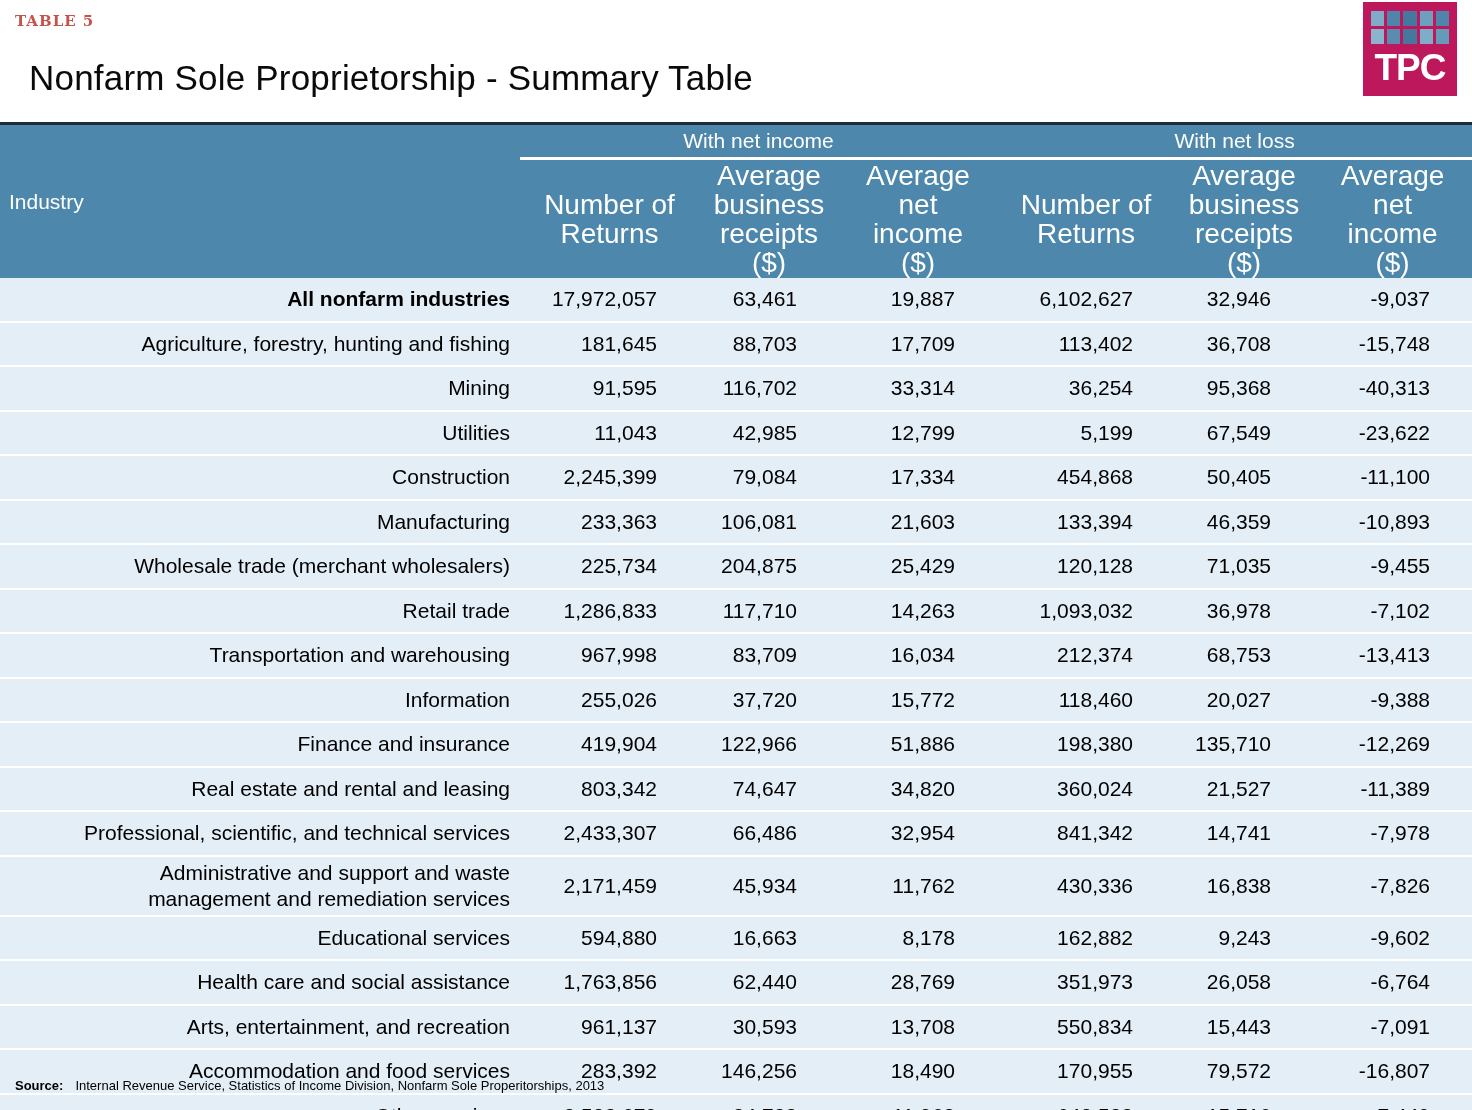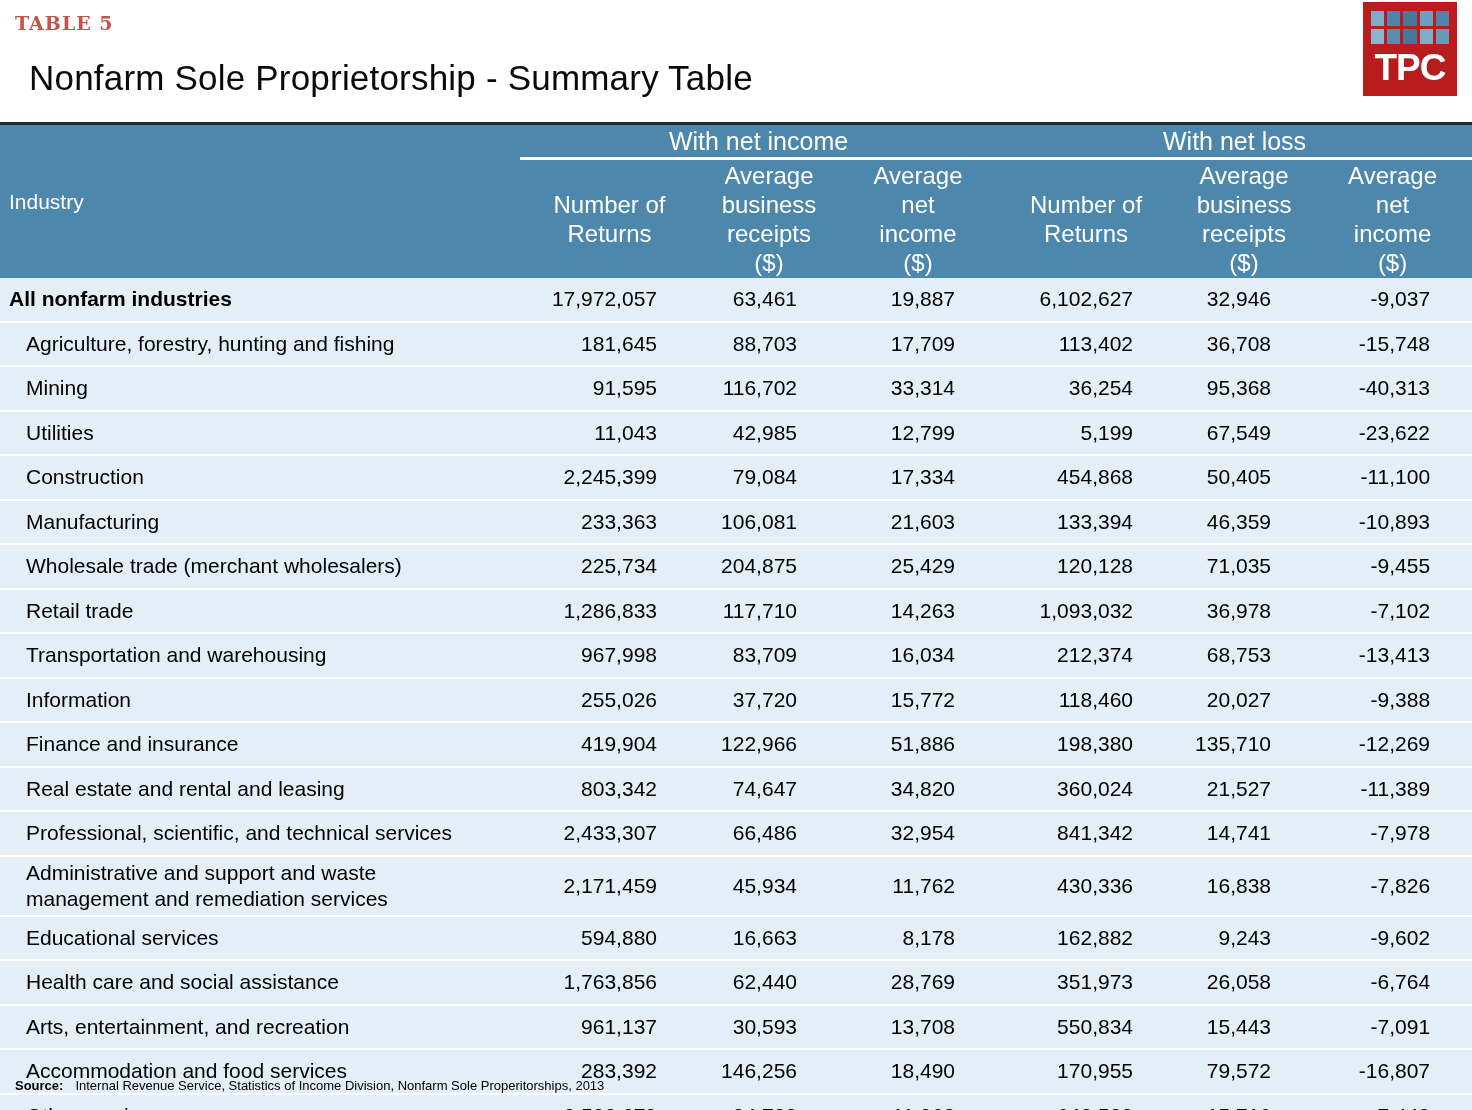--- a/index.html
+++ b/index.html
@@ -1,45 +1,45 @@
 <!DOCTYPE html>
 <html><head>
 <meta charset="utf-8">
 <style>
   html,body{margin:0;padding:0;background:#ffffff;}
   .page{position:relative;width:1472px;height:1110px;overflow:hidden;background:#ffffff;
         font-family:"Liberation Sans",sans-serif;color:#000;}
 
   
   .table-label{position:absolute;top:12px;left:15px;font-family:"DejaVu Serif",serif;
-               font-weight:700;font-size:19px;letter-spacing:1px;color:#c4544a;}
+               font-weight:700;font-size:15px;letter-spacing:1px;color:#c4544a;}
   .page-title{position:absolute;top:42px;left:13px;margin:16px;font-size:35px;font-weight:400;
               color:#0a0a0a;letter-spacing:0.2px;}
 
   
-  .logo{position:absolute;top:2px;right:15px;width:94px;height:94px;background:#b91c1c;
+  .logo{position:absolute;top:2px;right:15px;width:94px;height:94px;background:#be185d;
         box-sizing:border-box;padding:9px 8px 0 8px;}
   .logo-grid{display:grid;grid-template-columns:repeat(5,1fr);grid-template-rows:repeat(2,1fr);
              gap:3px;height:33px;}
   .logo-text{color:#ffffff;font-weight:700;font-size:37px;letter-spacing:-1px;text-align:center;
              line-height:48px;}
 
   
   .data-table{position:absolute;top:122px;left:0;width:1472px;border-collapse:collapse;
               table-layout:fixed;}
   .data-table thead th{background:#4d87ab;color:#ffffff;font-weight:400;}
   .data-table thead tr:first-child th{border-top:3px solid #1c2b36;}
   th.industry-head{text-align:left;padding-left:9px;font-size:21px;vertical-align:middle;}
-  th.group{font-size:25px;height:30px;text-align:center;vertical-align:middle;
+  th.group{font-size:21px;height:30px;text-align:center;vertical-align:middle;
            border-bottom:3px solid #ffffff;}
-  th.subhead{font-size:24px;height:116px;text-align:center;vertical-align:middle;
+  th.subhead{font-size:28px;height:116px;text-align:center;vertical-align:middle;
              white-space:pre-line;line-height:29px;}
   tbody td{background:#e3eef7;border-bottom:2px solid #ffffff;font-size:21px;
            height:36.5px;vertical-align:middle;}
-  td.industry{text-align:left;padding:3px 10px 3px 26px;white-space:pre-line;line-height:26px;}
+  td.industry{text-align:right;padding:3px 10px 3px 26px;white-space:pre-line;line-height:26px;}
   tr.total td.industry{padding-left:9px;font-weight:700;}
   td.num{text-align:right;padding-right:42px;}
   tbody tr:last-child td{border-bottom:2px solid #000000;}
 
   
   .source{position:absolute;top:1078px;left:15px;font-size:13px;color:#000;}
   .source-label{font-weight:700;margin-right:12px;}
 </style>
 </head>
 <body>

